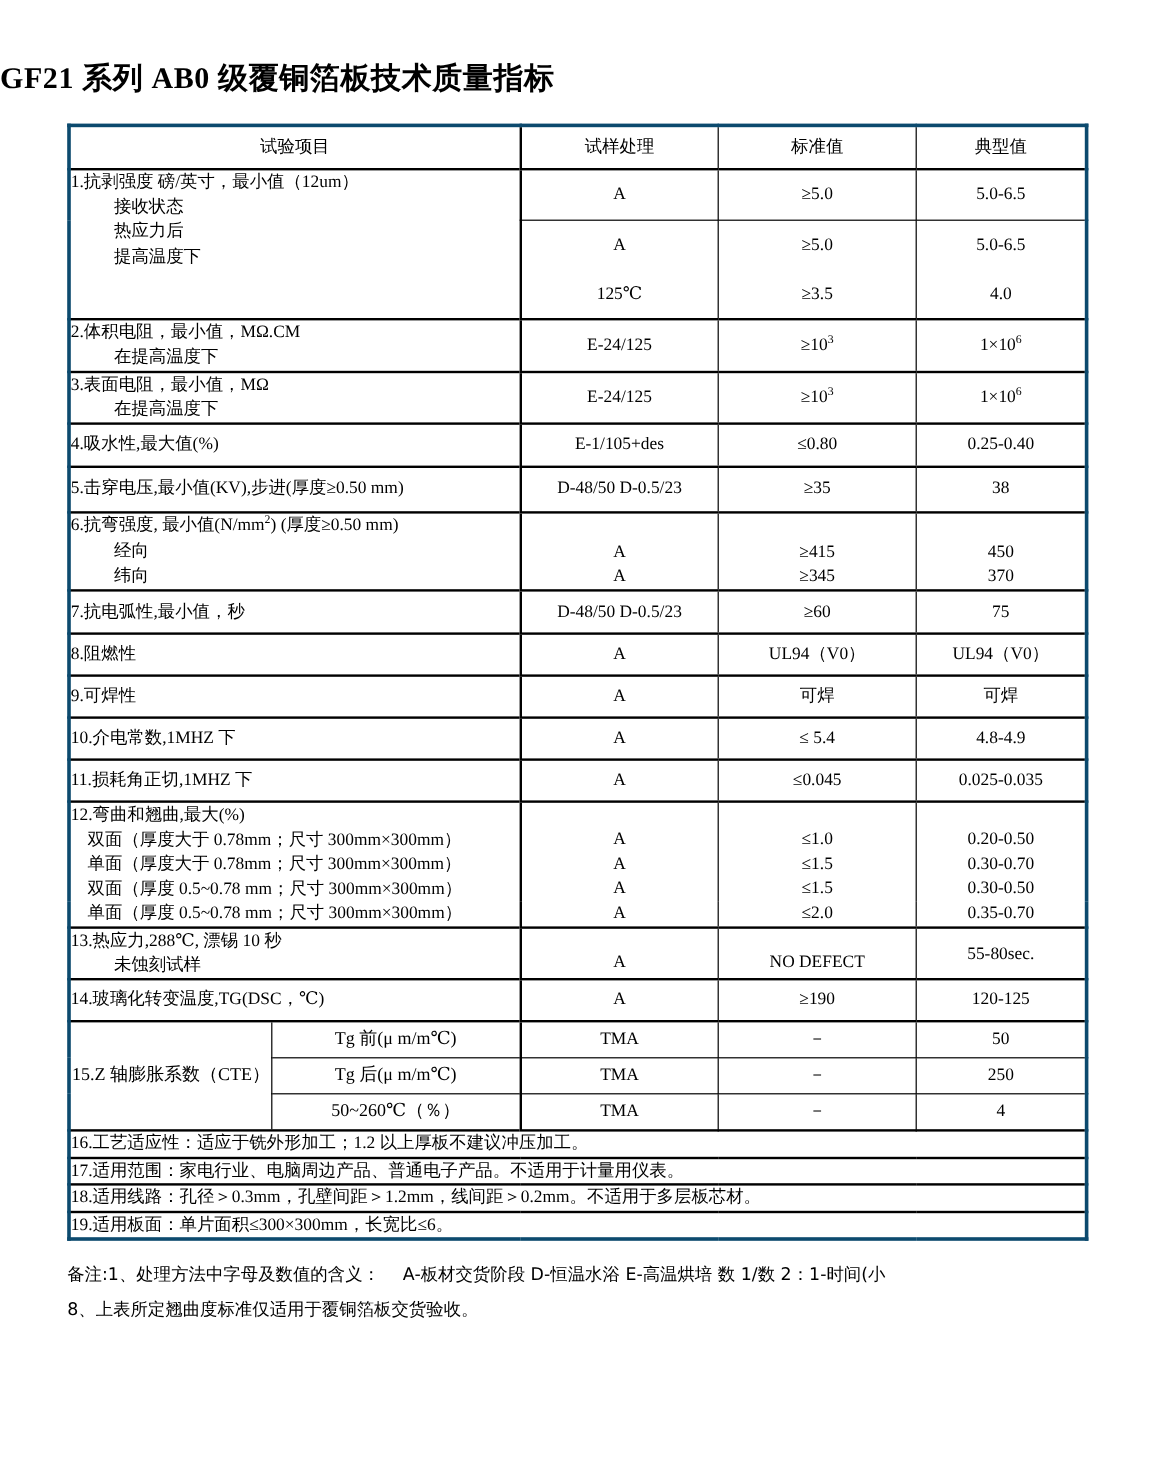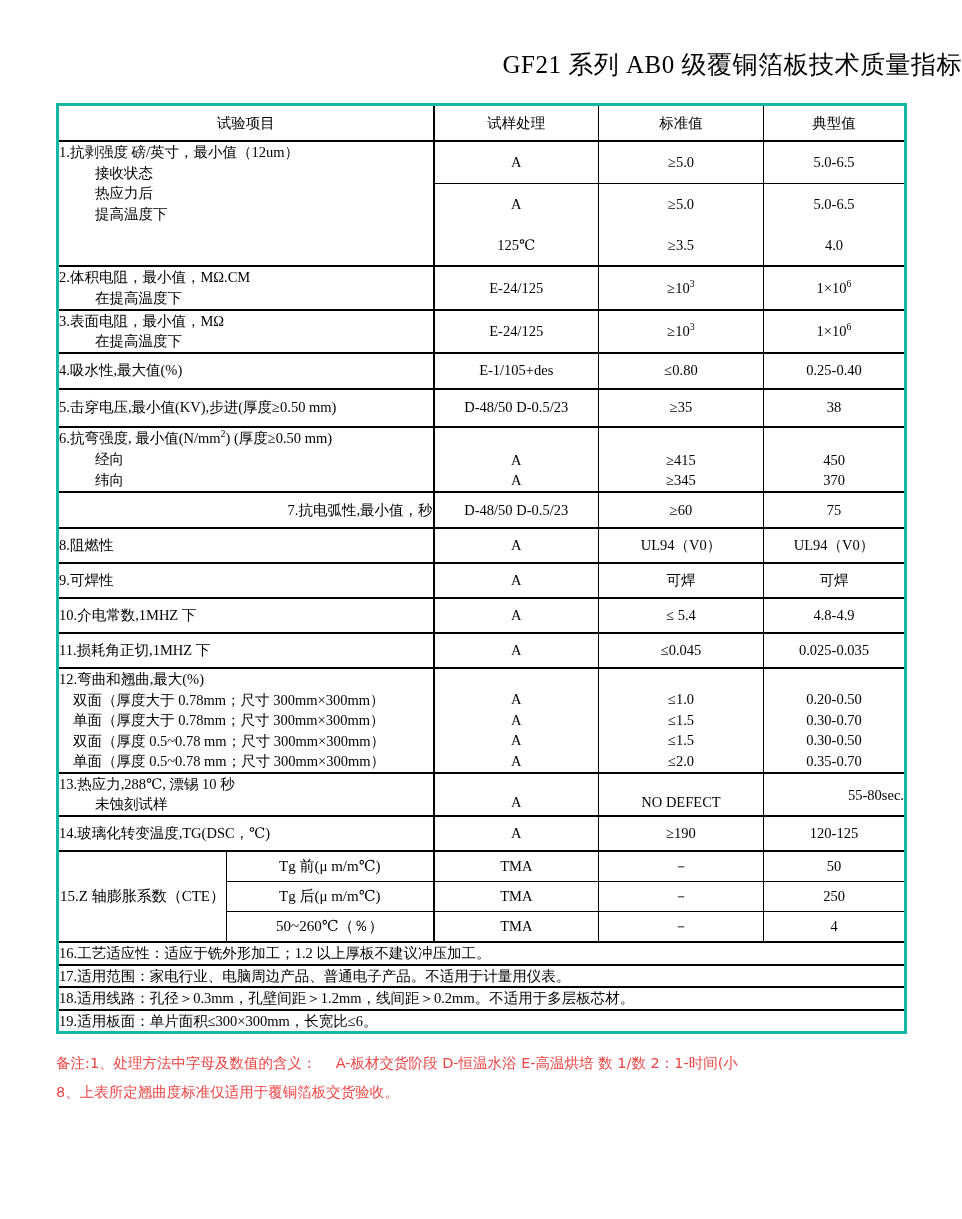--- a/index.html
+++ b/index.html
@@ -6,35 +6,35 @@
   body{
     width:962px;height:1219px;
     background:#ffffff;
     font-family:"Liberation Serif","DejaVu Serif",serif;
     color:#000;
     overflow:hidden;
   }
   .page{position:relative;width:962px;height:1219px;box-sizing:border-box;}
 
   .doc-title{
-    text-align:right;
+    text-align:left;
     font-size:25px;
-    font-weight:normal;
+    font-weight:bold;
     letter-spacing:.5px;
     padding-top:48px;
     padding-bottom:22px;
     font-family:"Liberation Serif","DejaVu Serif",serif;
   }
 
   .table-wrap{margin:0 auto;width:850px;}
   table.spec{
     width:850px;
     border-collapse:collapse;
     table-layout:fixed;
-    border:3px solid #14b8a6;
+    border:3px solid #0c4a6e;
   }
   table.spec td,table.spec th{
     border:1px solid #000;
     padding:0;
     vertical-align:middle;
     font-size:14.5px;
     line-height:1.42;
   }
   
   col.c-item{width:376px;}
@@ -92,21 +92,21 @@
   table.cte tr + tr td.sub{border-top:1px solid #000;}
 
   sup{font-size:.68em;vertical-align:super;line-height:0;}
 
   .notes{
     width:850px;margin:0 auto;
     padding-top:16px;
     font-family:"DejaVu Sans","Liberation Sans",sans-serif;
     font-size:14.5px;
     line-height:1.85;
-    color:#ef4444;
+    color:#000000;
   }
   .notes p{margin:0;}
   .notes .n2{margin-top:2px;}
 </style>
 </head>
 <body>
 
 <div class="page">
 
   <div class="doc-title">GF21 系列 AB0 级覆铜箔板技术质量指标</div>
@@ -197,21 +197,21 @@
           <td class="ctr" style="border-bottom:0;padding-top:22px;">≥415</td>
           <td class="ctr" style="border-bottom:0;padding-top:22px;">450</td>
         </tr>
         <tr>
           <td class="ctr" style="border-top:0;">A</td>
           <td class="ctr" style="border-top:0;">≥345</td>
           <td class="ctr" style="border-top:0;">370</td>
         </tr>
 
         <tr class="grp">
-          <td class="item-cell" style="height:34px;text-align:right;">7.抗电弧性,最小值，秒</td>
+          <td class="item-cell" style="height:34px;">7.抗电弧性,最小值，秒</td>
           <td class="ctr">D-48/50 D-0.5/23</td>
           <td class="ctr">≥60</td>
           <td class="ctr">75</td>
         </tr>
 
         <tr class="grp">
           <td class="item-cell" style="height:33px;">8.阻燃性</td>
           <td class="ctr">A</td>
           <td class="ctr">UL94（V0）</td>
           <td class="ctr">UL94（V0）</td>
@@ -266,21 +266,21 @@
           <td class="ctr" style="border-top:0;">0.35-0.70</td>
         </tr>
 
         <tr class="grp">
           <td class="item-cell pad-v">
             <span class="blk">13.热应力,288℃, 漂锡 10 秒</span>
             <span class="blk indent">未蚀刻试样</span>
           </td>
           <td class="ctr" style="padding-top:16px;">A</td>
           <td class="ctr" style="padding-top:16px;border-radius:12px;">NO DEFECT</td>
-          <td class="ctr" style="padding-top:2px;text-align:right;">55-80sec.</td>
+          <td class="ctr" style="padding-top:2px;">55-80sec.</td>
         </tr>
 
         <tr class="grp">
           <td class="item-cell" style="height:33px;">14.玻璃化转变温度,TG(DSC，℃)</td>
           <td class="ctr">A</td>
           <td class="ctr">≥190</td>
           <td class="ctr">120-125</td>
         </tr>
 
         <tr class="grp">

